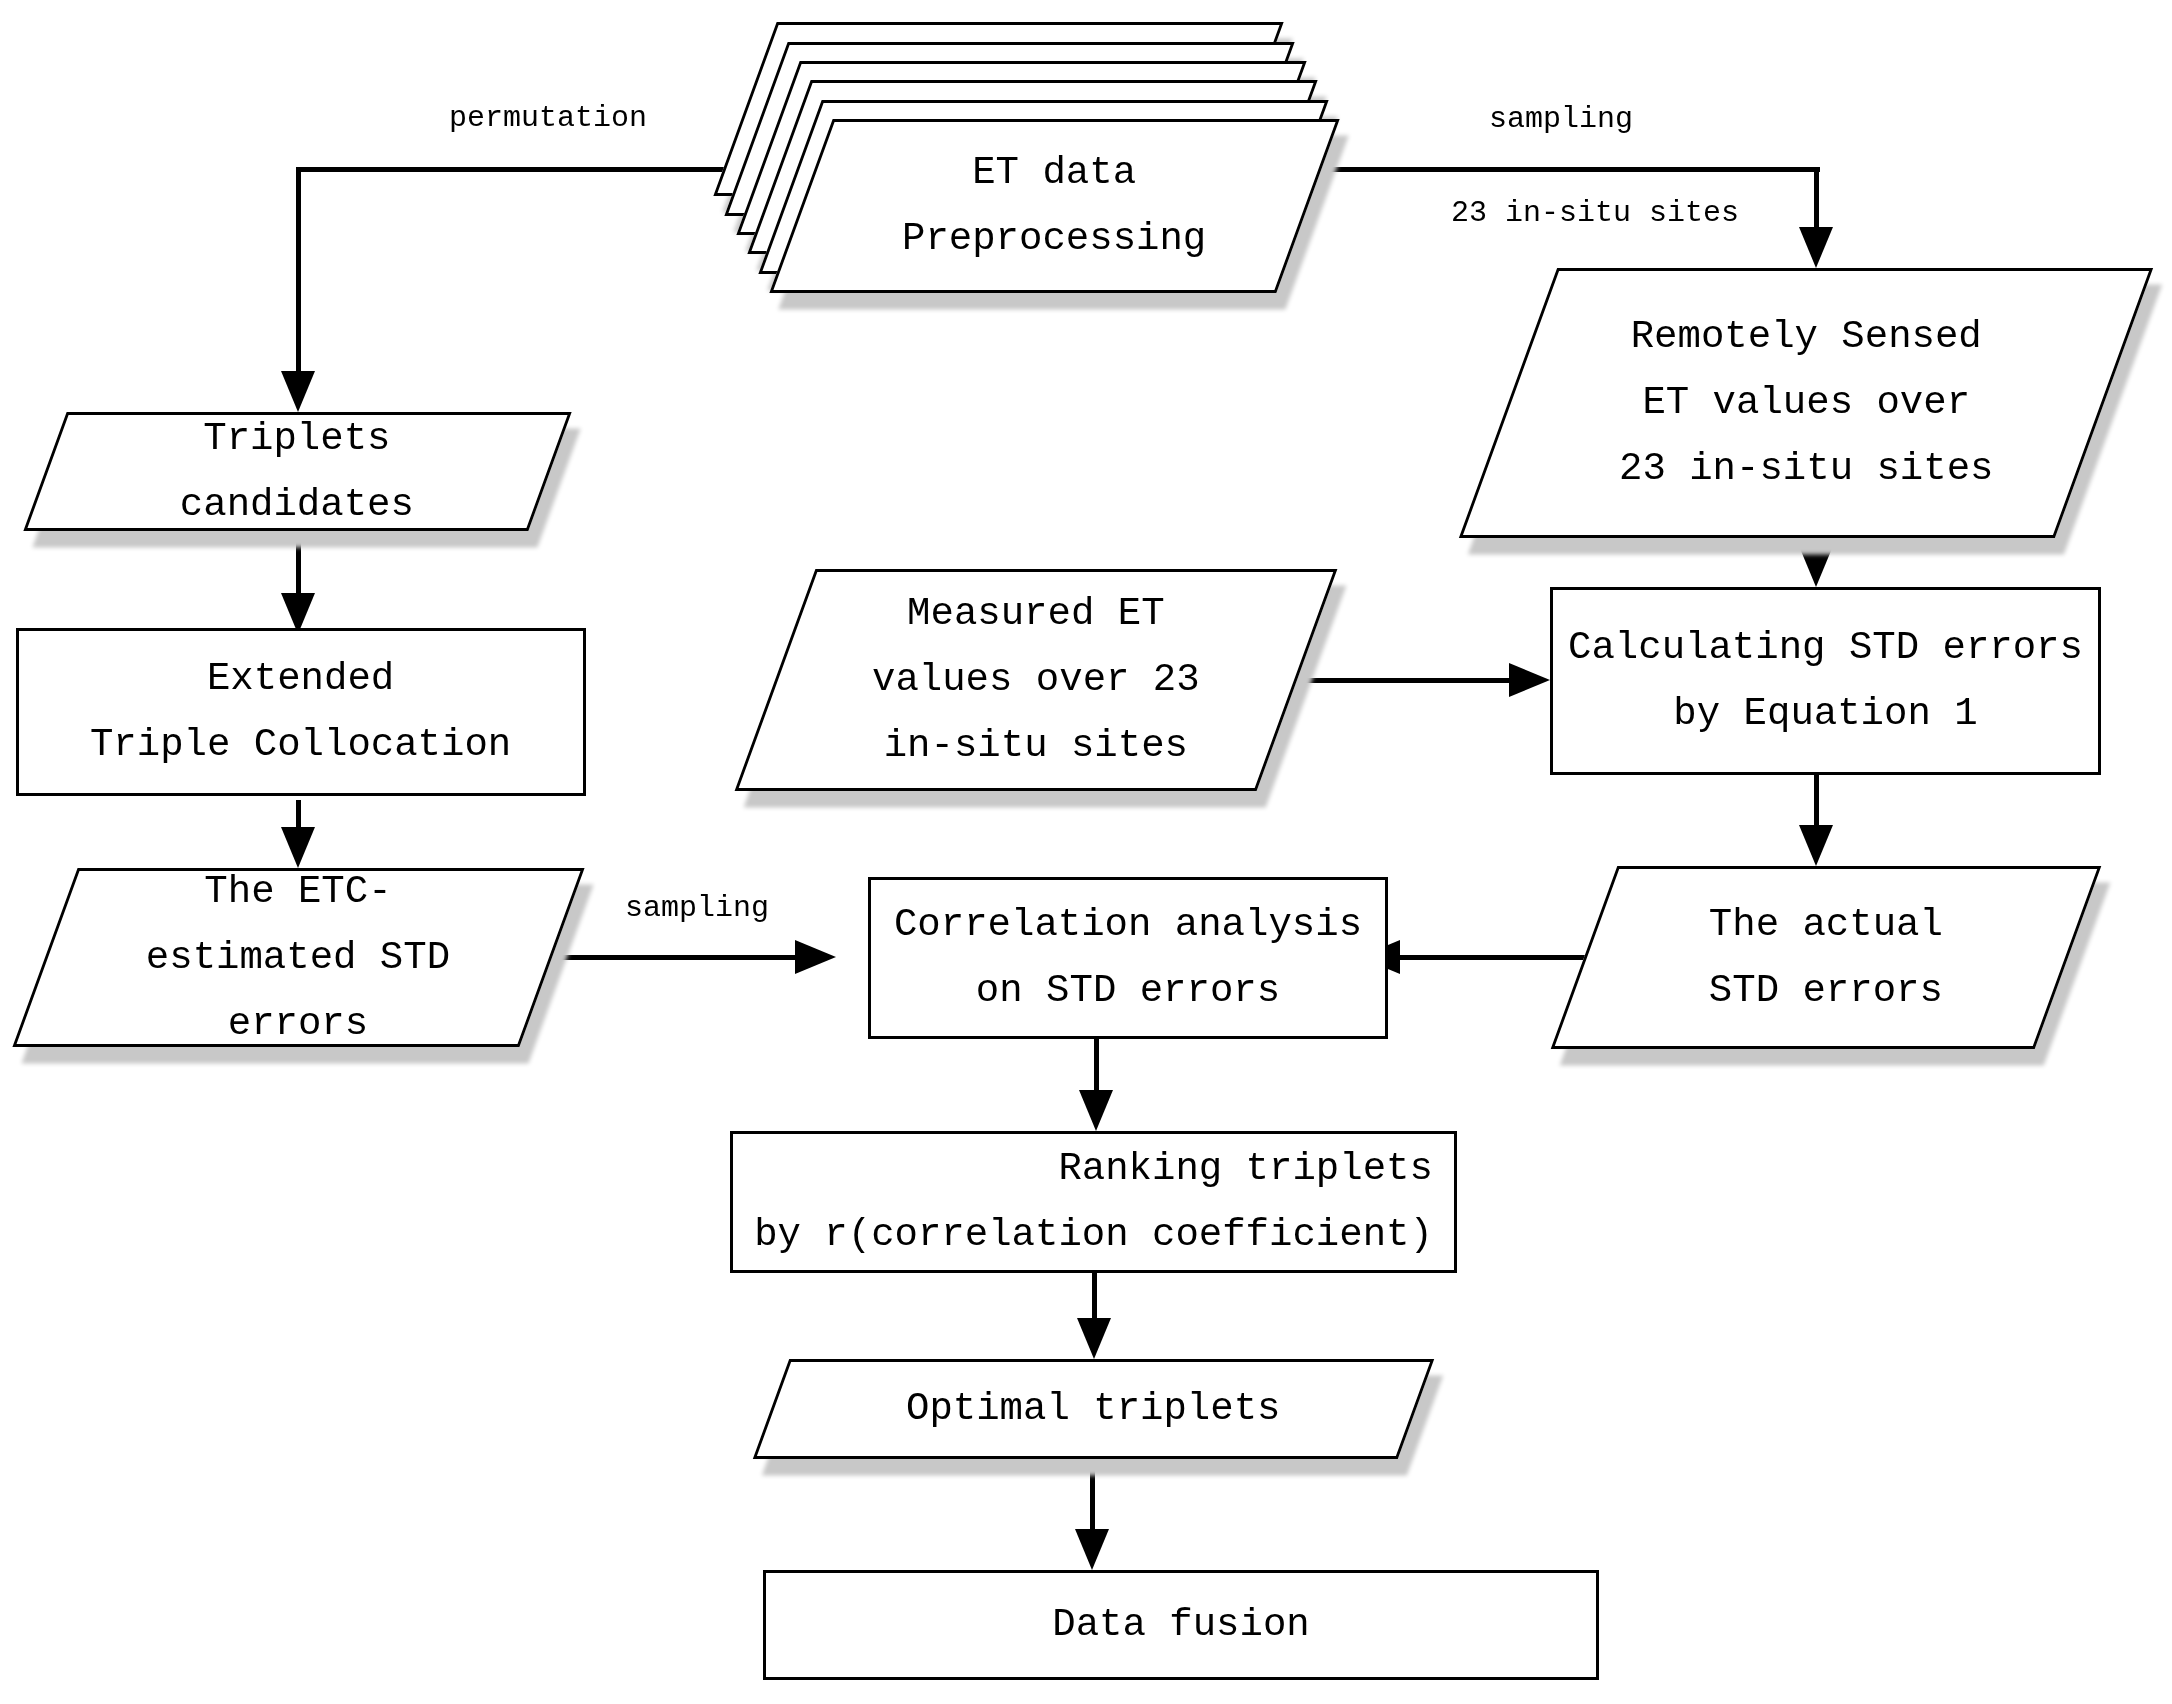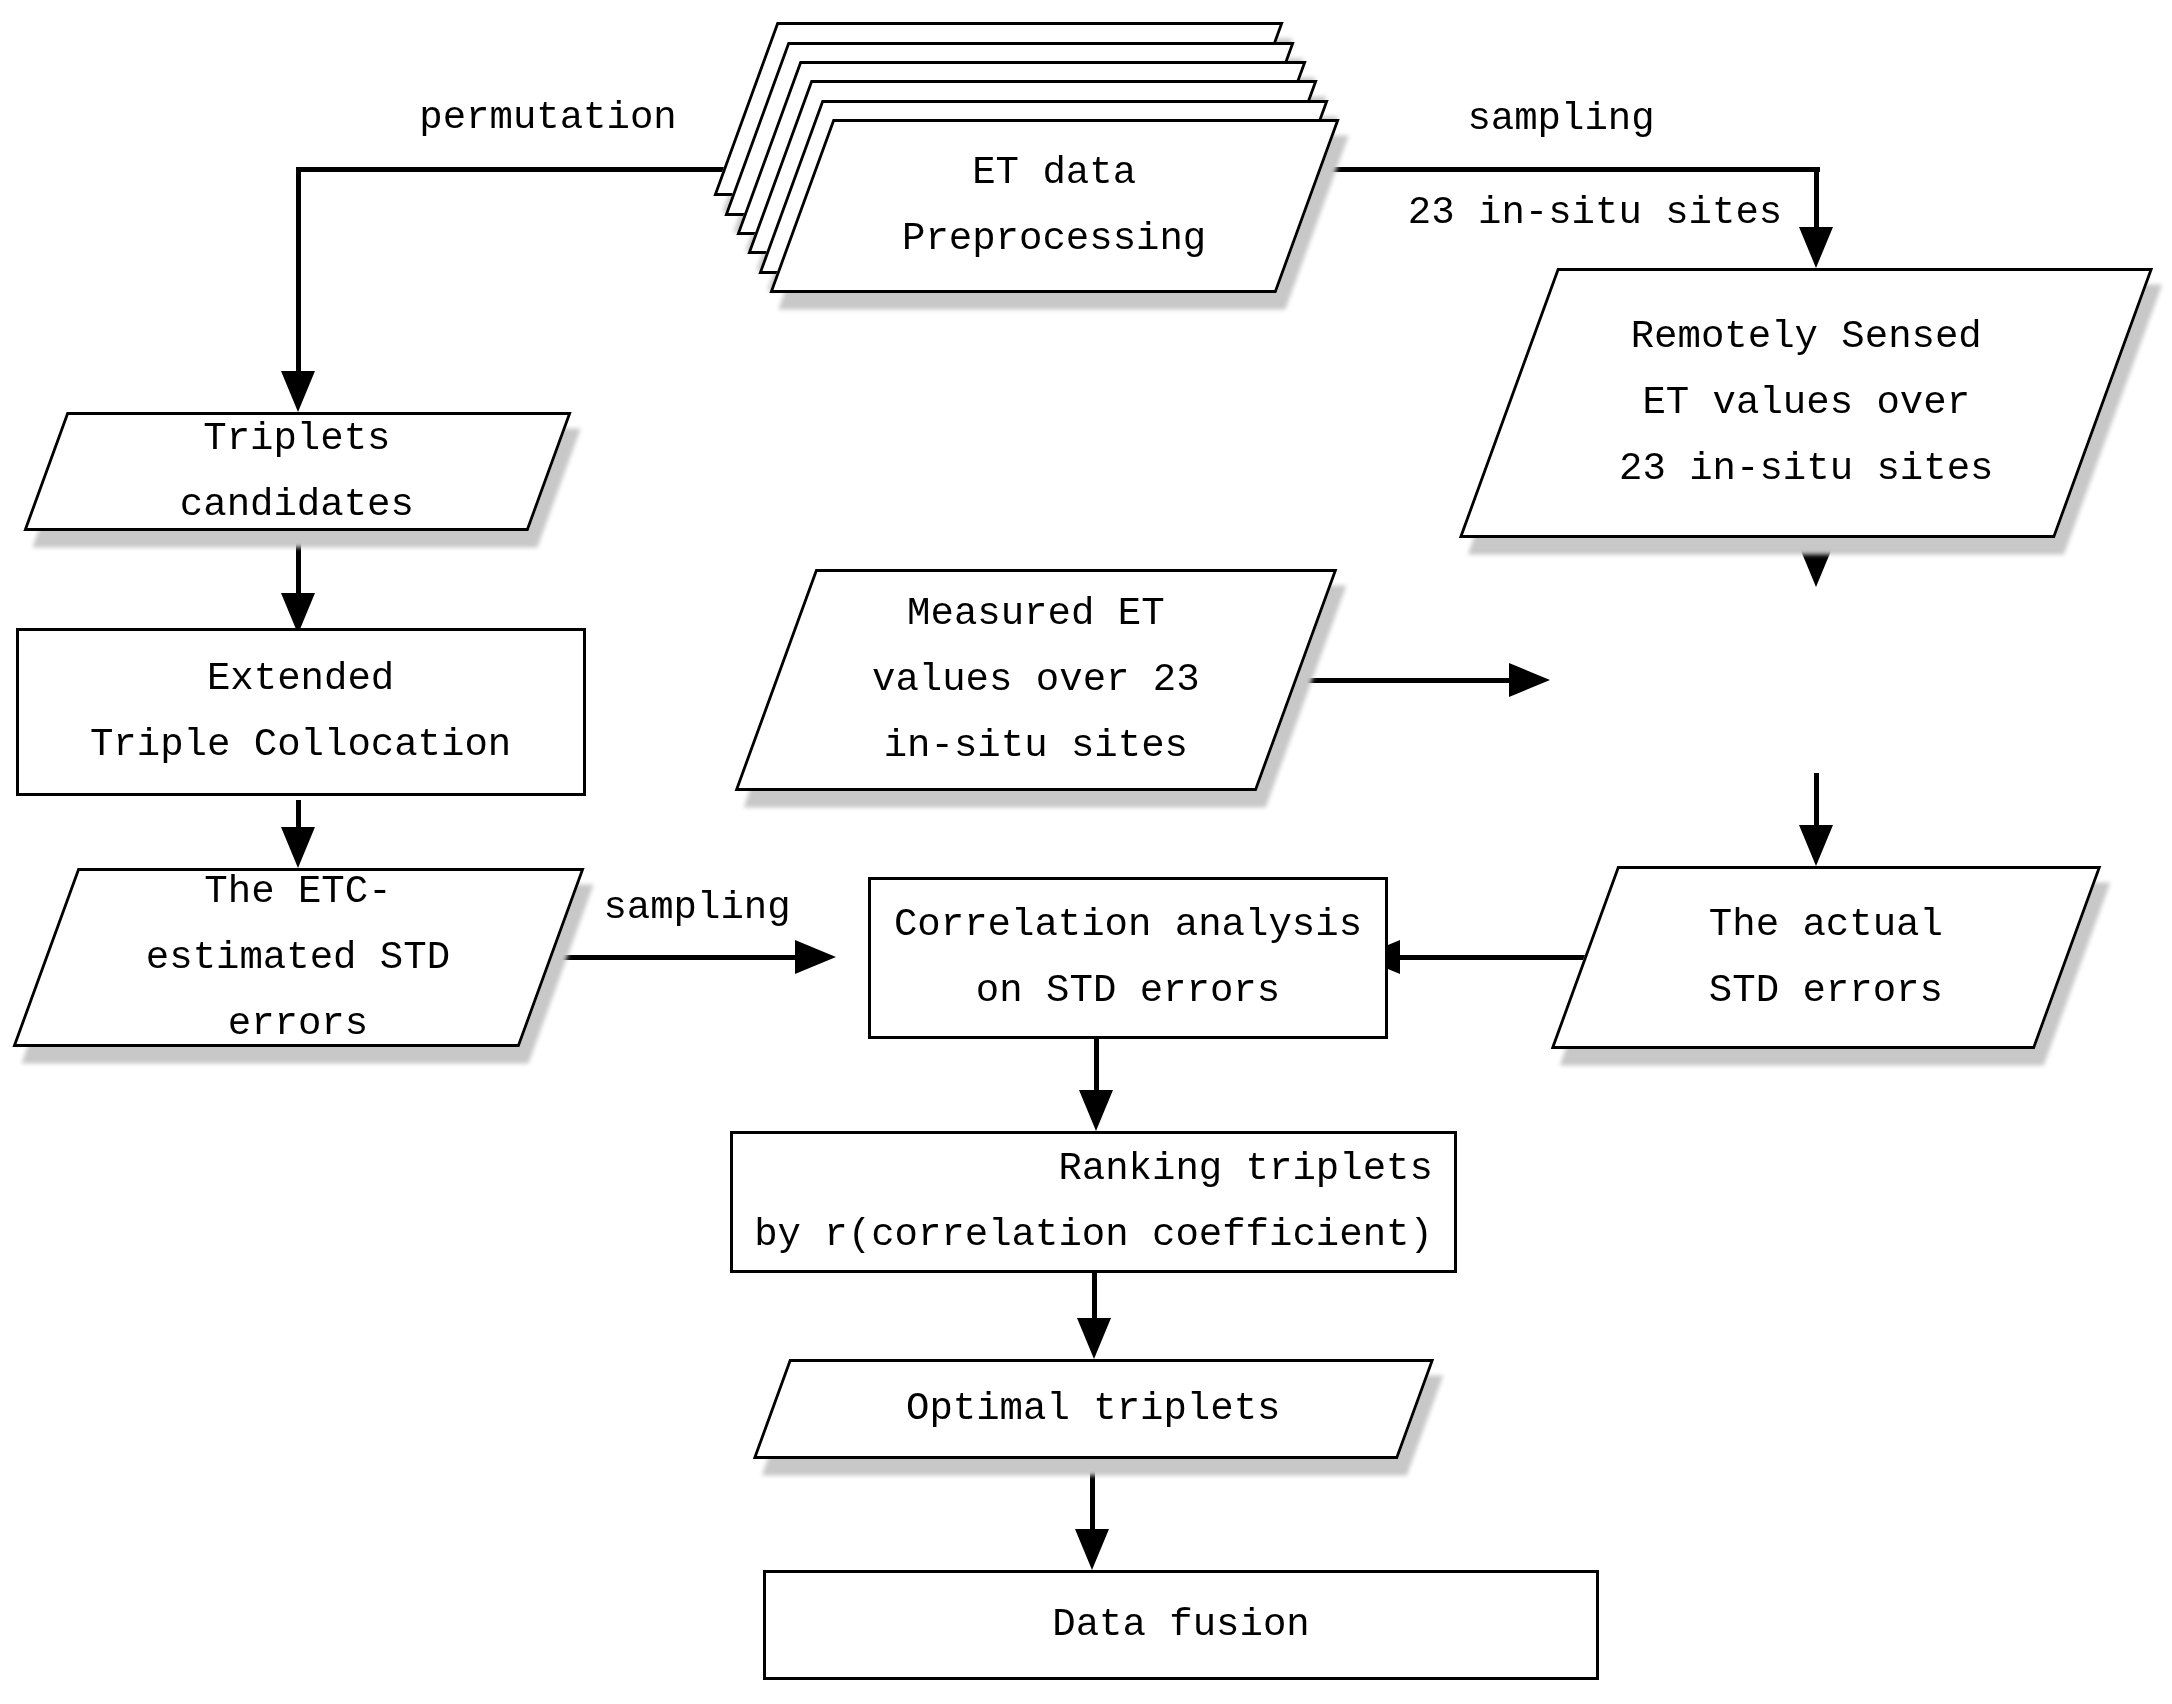--- a/index.html
+++ b/index.html
@@ -33,21 +33,21 @@
   .hline,.vline{position:absolute;background:#000;}
   .hline{height:5.2px;}
   .vline{width:5.2px;}
   .arrow{position:absolute;width:0;height:0;}
   .arrow.down{border-left:17px solid transparent;border-right:17px solid transparent;border-top:41px solid #000;}
   .arrow.right{border-top:17px solid transparent;border-bottom:17px solid transparent;border-left:41px solid #000;}
   .arrow.left{border-top:17px solid transparent;border-bottom:17px solid transparent;border-right:41px solid #000;}
   .elabel{
     position:absolute;transform:translateX(-50%);
     text-align:center;white-space:pre-line;
-    font-size:39px;line-height:66px;
+    font-size:30px;line-height:66px;
   }
 </style>
 </head>
 <body>
 
 <div id="canvas">
 
   <div class="hline" style="left:296px;top:167px;width:522px;"></div>
 
   <div class="layer" style="left:745px;top:22.4px;width:507px;height:174px;"></div>
@@ -119,20 +119,24 @@
 values over 23
 in-situ sites</span>
   </div>
 
   <div class="node para" style="left:1508px;top:268px;width:596px;height:270px;">
     <span>Remotely Sensed
 ET values over
 23 in-situ sites</span>
   </div>
 
+  <div class="node rect" style="left:1550px;top:587px;width:551px;height:188px;">
+    <span>Calculating STD errors
+by Equation 1</span>
+  </div>
 
   <div class="node para" style="left:1584px;top:866px;width:484px;height:183px;">
     <span>The actual
 STD errors</span>
   </div>
 
   <div class="node rect" style="left:836px;top:877px;width:520px;height:162px;margin-left:32px;">
     <span>Correlation analysis
 on STD errors</span>
   </div>

